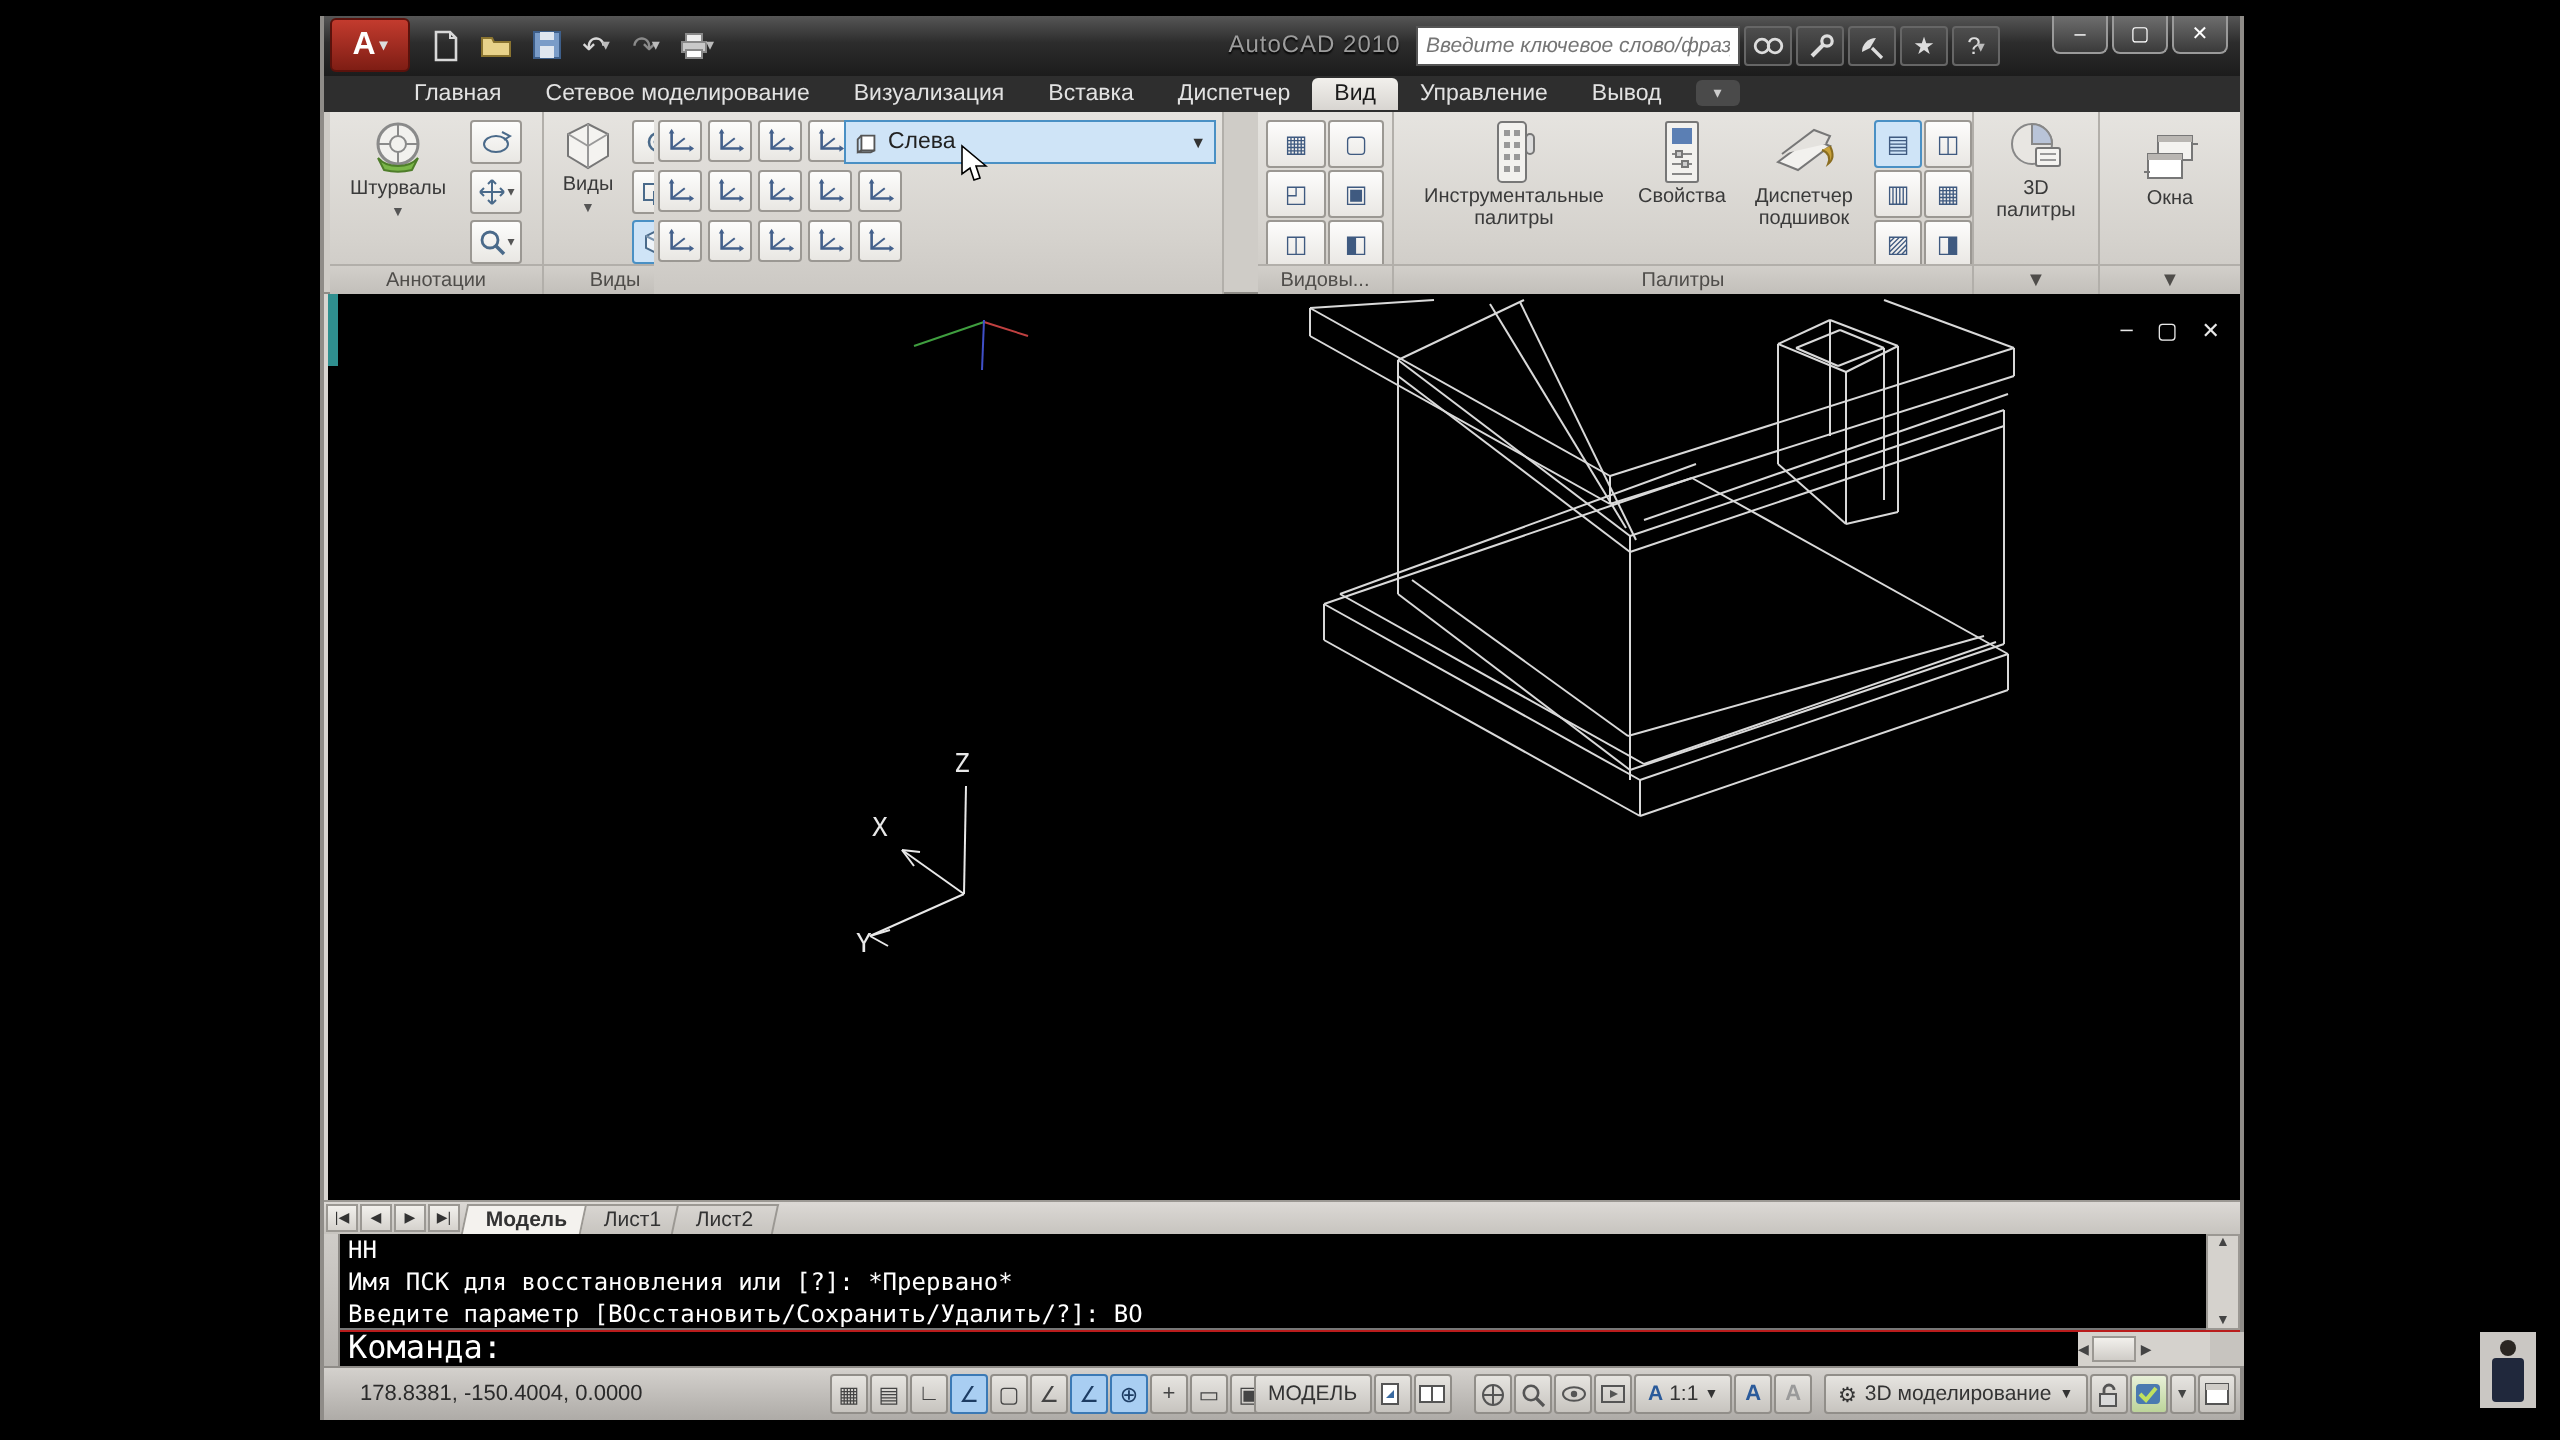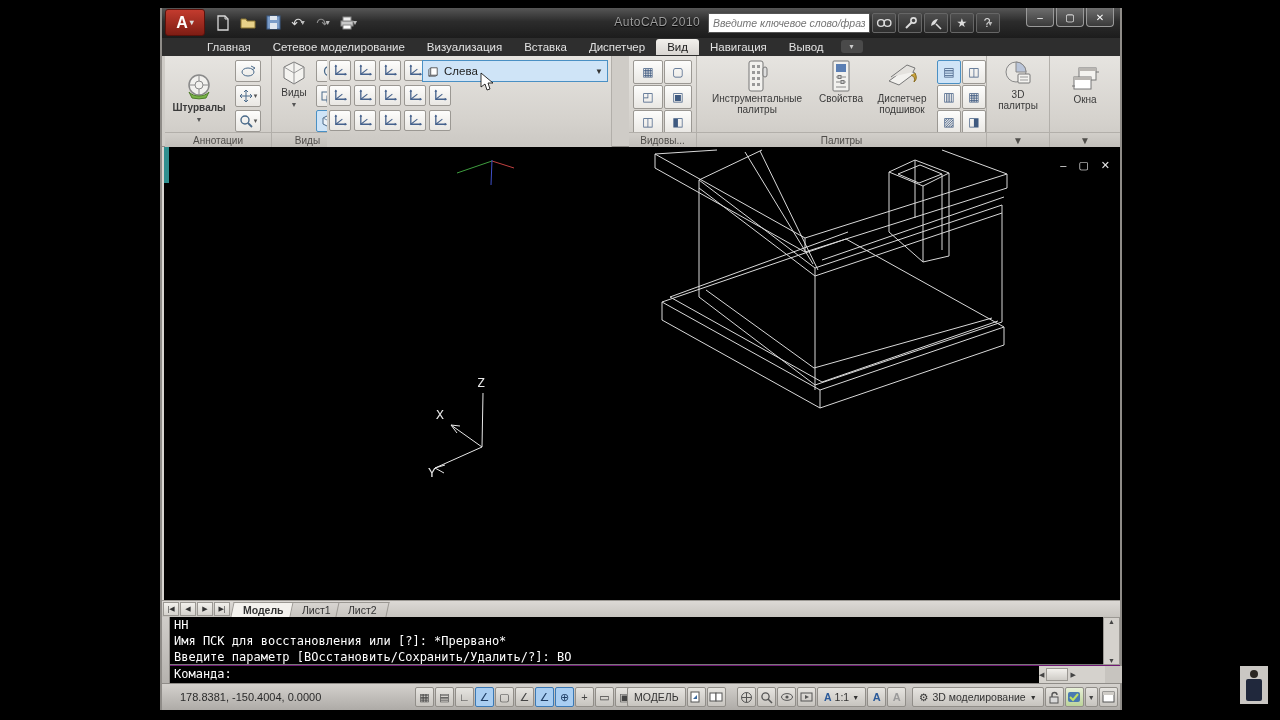--- a/index.html
+++ b/index.html
@@ -62,28 +62,28 @@
   
   .layoutbar{position:absolute;left:0;top:592px;width:100%;height:17px;background:linear-gradient(#dcd9d5,#c7c4bf);
     display:flex;align-items:center;border-top:1px solid #9b9893;box-sizing:border-box;}
   .lnav{width:16px;height:14px;background:linear-gradient(#f2f0ec,#d5d2cd);border:1px solid #9b9893;
     font-size:7px;display:flex;align-items:center;justify-content:center;color:#333;margin-left:1px;box-sizing:border-box;}
   .ltab{font-size:10.5px;color:#333;padding:1px 10px;border:1px solid #9b9893;border-bottom:none;
     background:linear-gradient(#d8d5d1,#c7c4bf);transform:skewX(-12deg);margin-left:-4px;}
   .ltab span{display:inline-block;transform:skewX(12deg);}
   .ltab.active{background:#f4f2ee;font-weight:bold;}
   
-  .cmdarea{position:absolute;left:0;top:609px;width:100%;height:66px;background:#701a75;}
+  .cmdarea{position:absolute;left:0;top:609px;width:100%;height:66px;background:#b91c1c;}
   .cmdgrip{position:absolute;left:0;top:0;width:8px;height:66px;background:linear-gradient(#d0cdc9,#b5b2ae);
     border-right:1px solid #8f8c88;box-sizing:border-box;}
   .cmdhist{position:absolute;left:8px;right:17px;top:0;height:48px;background:#000;color:#fff;
     font-family:"DejaVu Sans Mono",monospace;font-size:12px;line-height:16px;padding-left:4px;
     border-bottom:1px solid #777;box-sizing:border-box;overflow:hidden;}
   .cmdprompt{position:absolute;left:8px;top:49px;width:869px;height:17px;background:#000;color:#fff;
-    font-family:"DejaVu Sans Mono",monospace;font-size:12px;line-height:16px;padding-left:4px;box-sizing:border-box;}
+    font-family:"DejaVu Sans Mono",monospace;font-size:16px;line-height:16px;padding-left:4px;box-sizing:border-box;}
   .vscroll{position:absolute;right:0;top:0;width:17px;height:48px;background:#d5d2cd;border:1px solid #9b9893;box-sizing:border-box;
     display:flex;flex-direction:column;justify-content:space-between;align-items:center;font-size:7px;color:#444;}
   .hscroll{position:absolute;left:877px;top:49px;width:66px;height:17px;background:#d5d2cd;display:flex;align-items:center;font-size:7px;color:#444;}
   .hscroll .thumb{width:22px;height:13px;background:linear-gradient(#f2f0ec,#cfccc7);border:1px solid #9b9893;margin:0 2px;box-sizing:border-box;}
   .hcorner{position:absolute;left:943px;top:49px;width:17px;height:17px;background:#c7c4bf;}
   .watermark{position:absolute;right:28px;top:16px;color:#fff;font-size:20px;
     font-family:"Liberation Sans",sans-serif;}
   
   .statusbar{position:absolute;left:0;top:675px;width:100%;height:27px;
     background:linear-gradient(#d4d1cd,#aeaba7);border-top:1px solid #8f8c88;box-sizing:border-box;}
@@ -186,30 +186,30 @@
   </div>
 
   <div class="tabrow">
     <div id="ribbon-tabs" style="display:flex;align-items:flex-end;">
           <div class="rtab">Главная</div>
           <div class="rtab">Сетевое моделирование</div>
           <div class="rtab">Визуализация</div>
           <div class="rtab">Вставка</div>
           <div class="rtab">Диспетчер</div>
           <div class="rtab active">Вид</div>
-          <div class="rtab">Навигация</div>
+          <div class="rtab">Управление</div>
           <div class="rtab">Вывод</div>
         </div>
     <div class="tab-overflow">▾</div>
   </div>
 
   <div class="ribbon">
 
     <div class="panel" style="left:3px;width:107px;">
-      <div class="bigbtn" style="position:absolute;left:4px;top:16px;width:60px;font-weight:bold;">
+      <div class="bigbtn" style="position:absolute;left:4px;top:3px;width:60px;">
         <svg width="30" height="30" viewBox="0 0 30 30">
               <circle cx="15" cy="13" r="10" fill="#f2f1ee" stroke="#8a8a8a" stroke-width="1.5"></circle>
               <circle cx="15" cy="13" r="4" fill="none" stroke="#8a8a8a"></circle>
               <path d="M15 3 V9 M15 17 V23 M5 13 H11 M19 13 H25" stroke="#8a8a8a"></path>
               <path d="M5 20 A12 9 0 0 0 25 20 L22 26 A14 6 0 0 1 8 26 Z" fill="#7ab648" stroke="#4e7d2a"></path>
             </svg>
         <span>Штурвалы</span>
             <span class="caret">▼</span>
       </div>
       <div class="ricon" style="position:absolute;left:70px;top:4px;width:26px;height:22px;">

